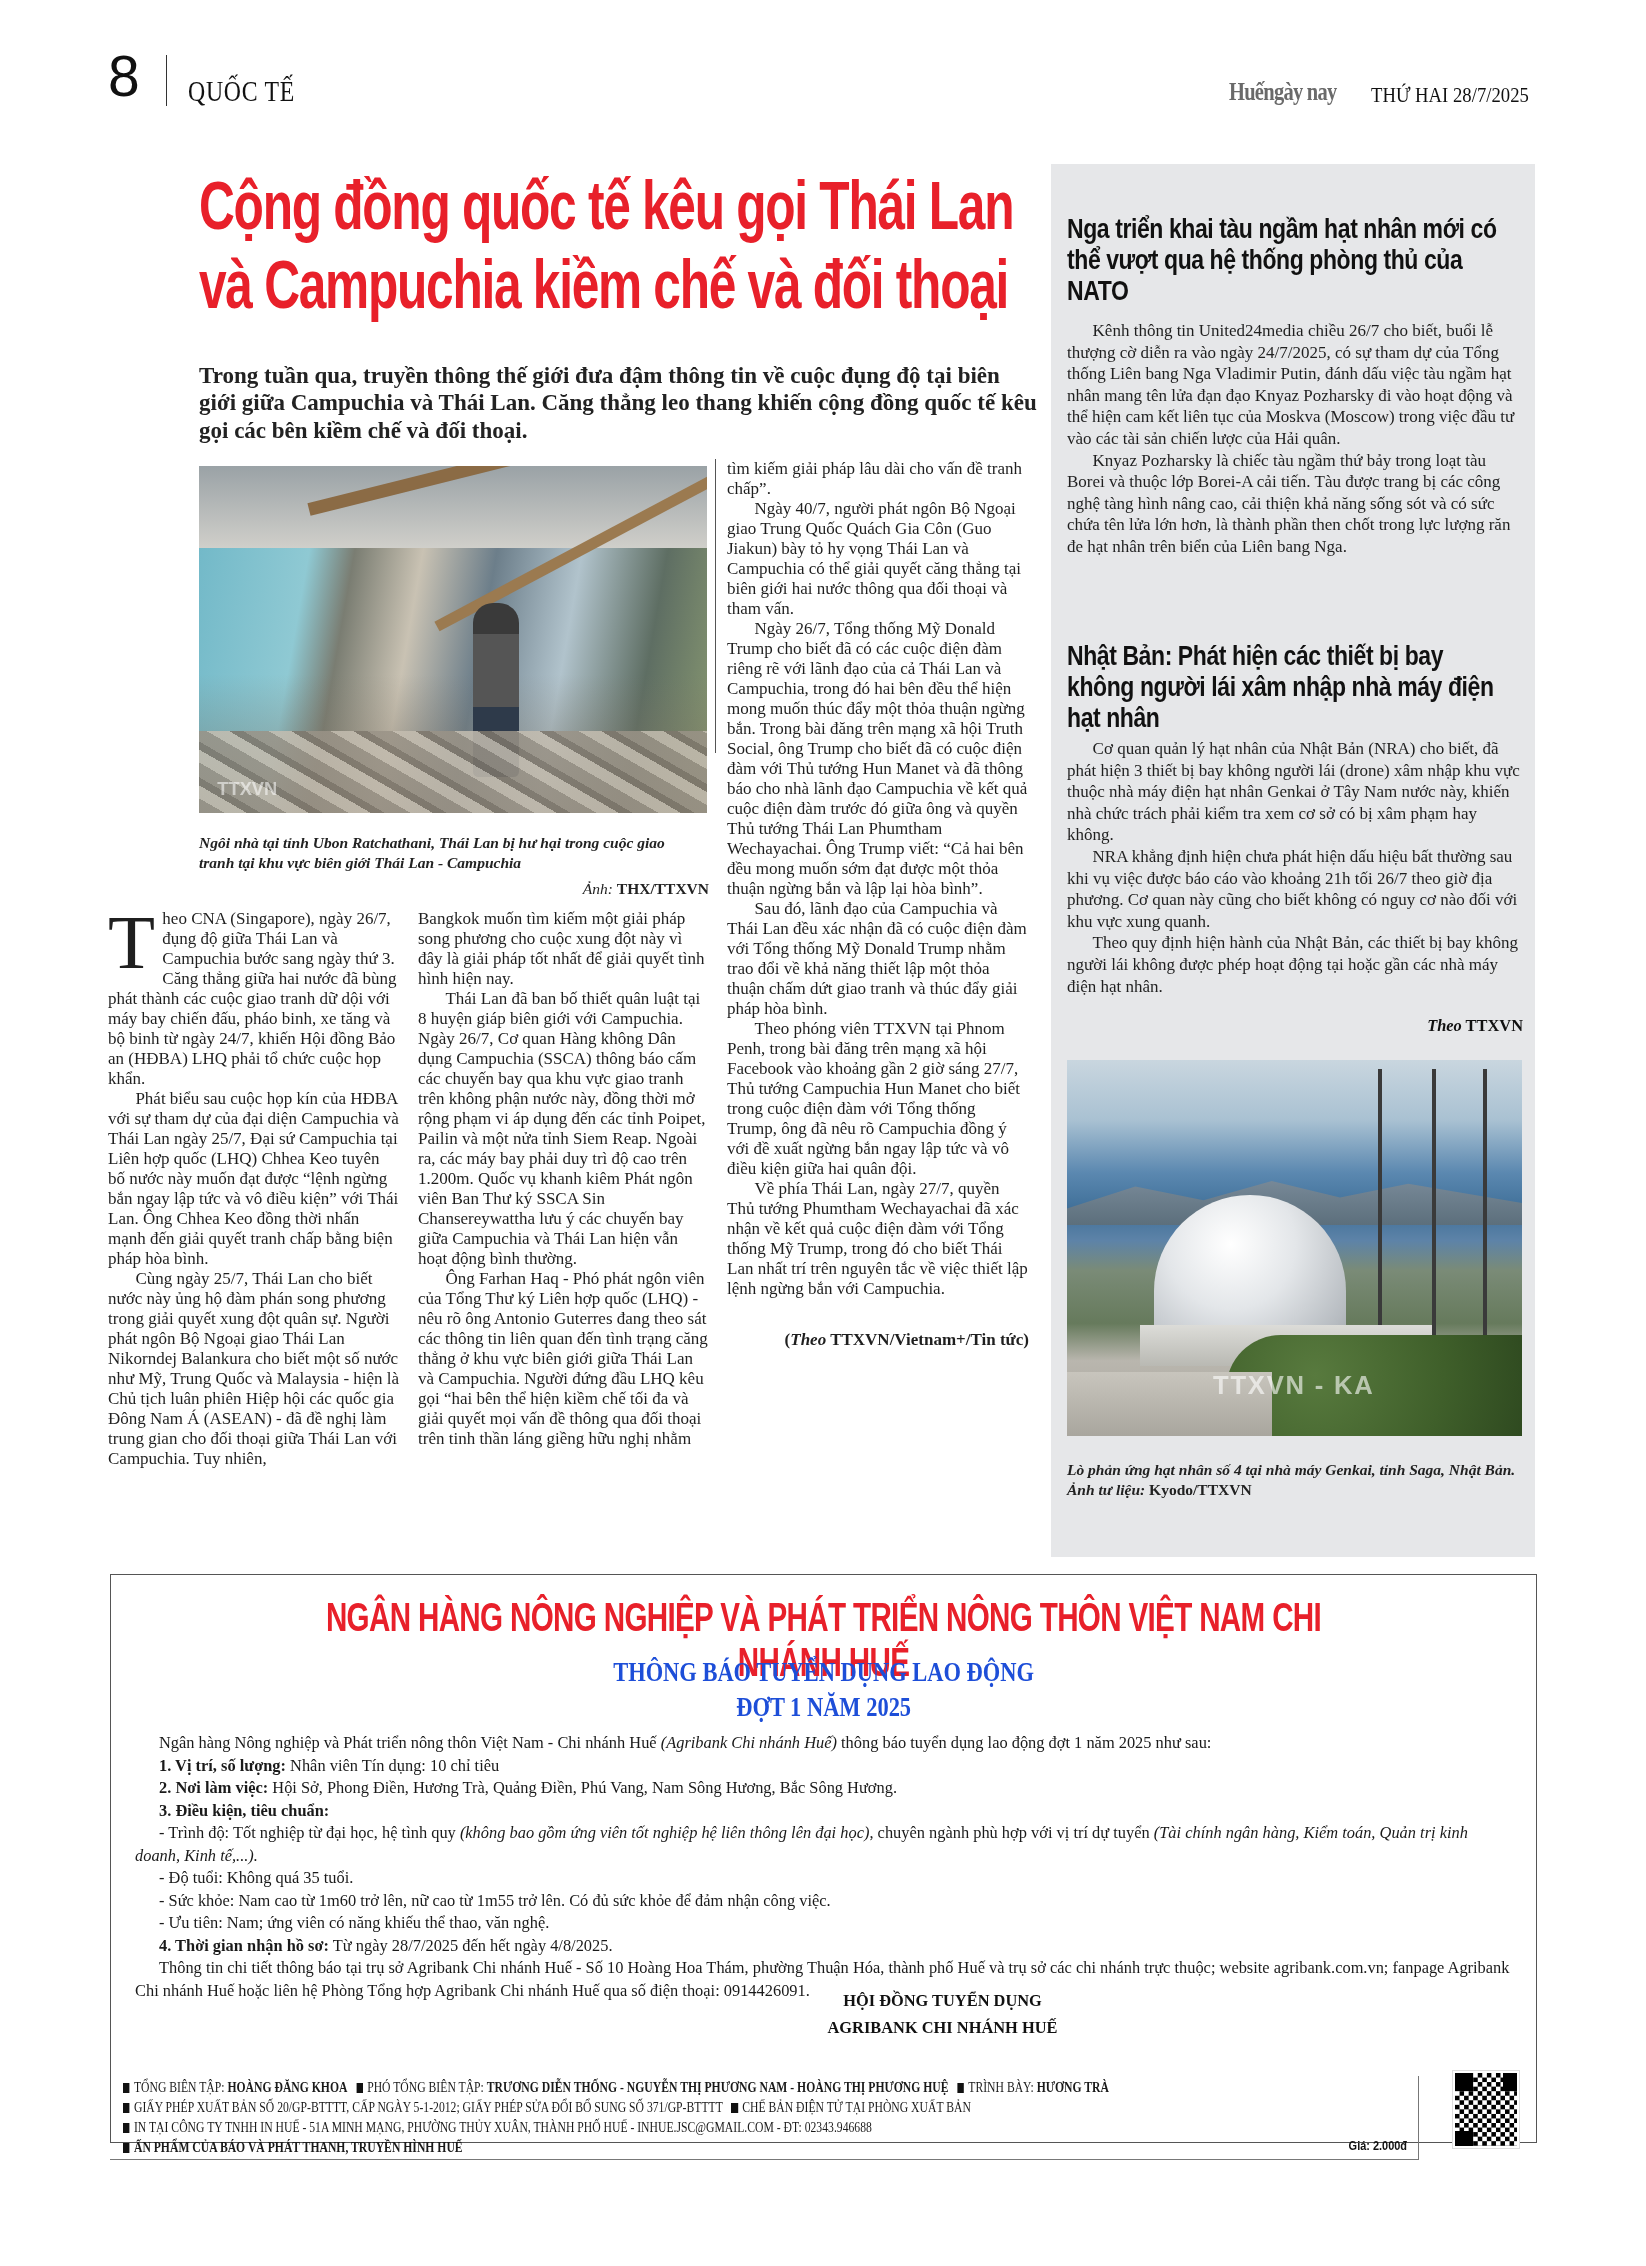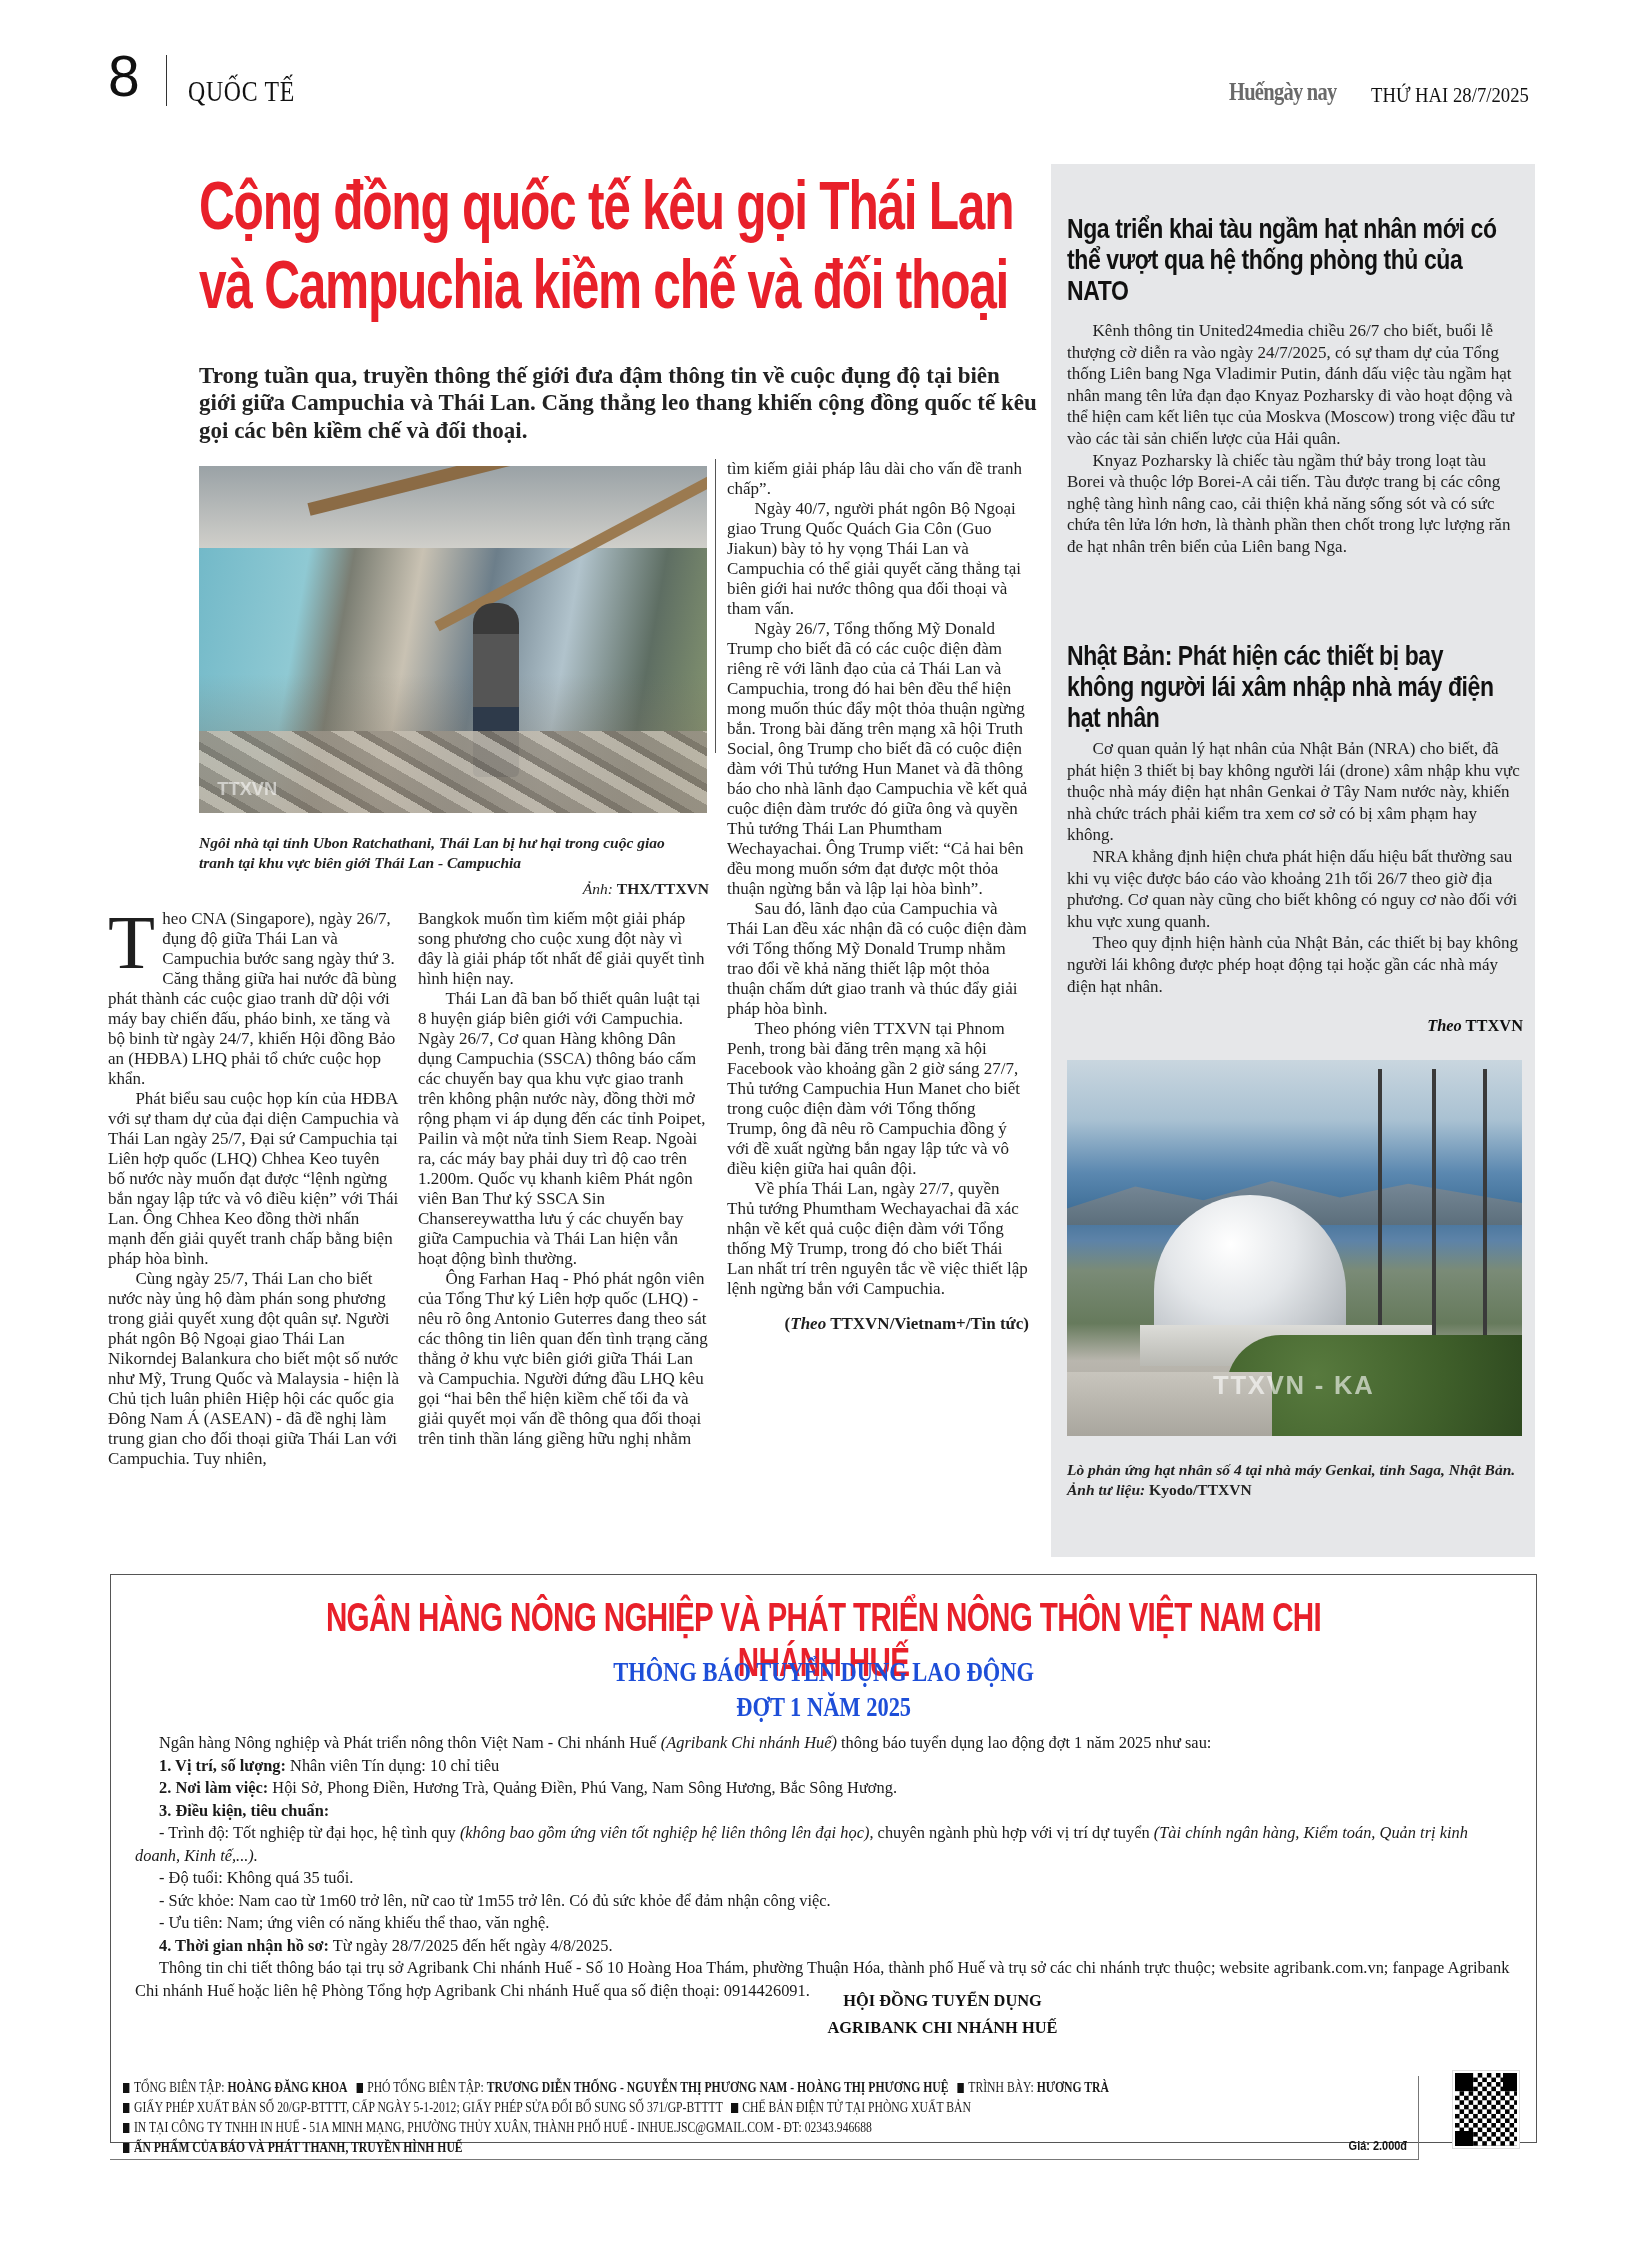--- a/index.html
+++ b/index.html
@@ -35,21 +35,21 @@
   .credit1 b { font-weight: 700; }
 
   
   .col { position: absolute; font-family: "Liberation Serif", serif; font-size: 17px; line-height: 20px; color: #1f1f1f; text-align: left; }
   .col p { text-indent: 27.4px; }
   .col p.noindent { text-indent: 0; }
   .col1 { left: 108px; top: 909px; width: 292px; }
   .col2 { left: 418px; top: 909px; width: 292px; }
   .col3 { left: 727px; top: 459px; width: 302px; }
   .dropcap { float: left; font-size: 77px; line-height: 58px; font-weight: 400; margin: 3.7px 7.3px 0 0; font-family: "Liberation Serif", serif; }
-  .source-line { text-align: right; font-weight: 700; margin-top: 15px; }
+  .source-line { text-align: right; font-weight: 700; margin-top: 31px; }
   .source-line i { font-weight: 700; }
 
   .col-rule { position: absolute; left: 715px; top: 459px; width: 0.9px; height: 294px; background: #555; }
 
   
   .sidebar { position: absolute; left: 1051px; top: 164px; width: 484px; height: 1393px; background: #e6e7e9; }
   .side-h { position: absolute; left: 1067px; font-family: "Liberation Sans", sans-serif; font-weight: 700; font-size: 27.4px; line-height: 31px; color: #111; letter-spacing: -0.5px; transform: scaleX(0.84); transform-origin: left top; width: 530px; }
   .side-h1 { top: 213px; }
   .side-h2 { top: 640px; }
   .side-body { position: absolute; left: 1067px; width: 457px; font-family: "Liberation Serif", serif; font-size: 17px; line-height: 21.6px; color: #1f1f1f; }

